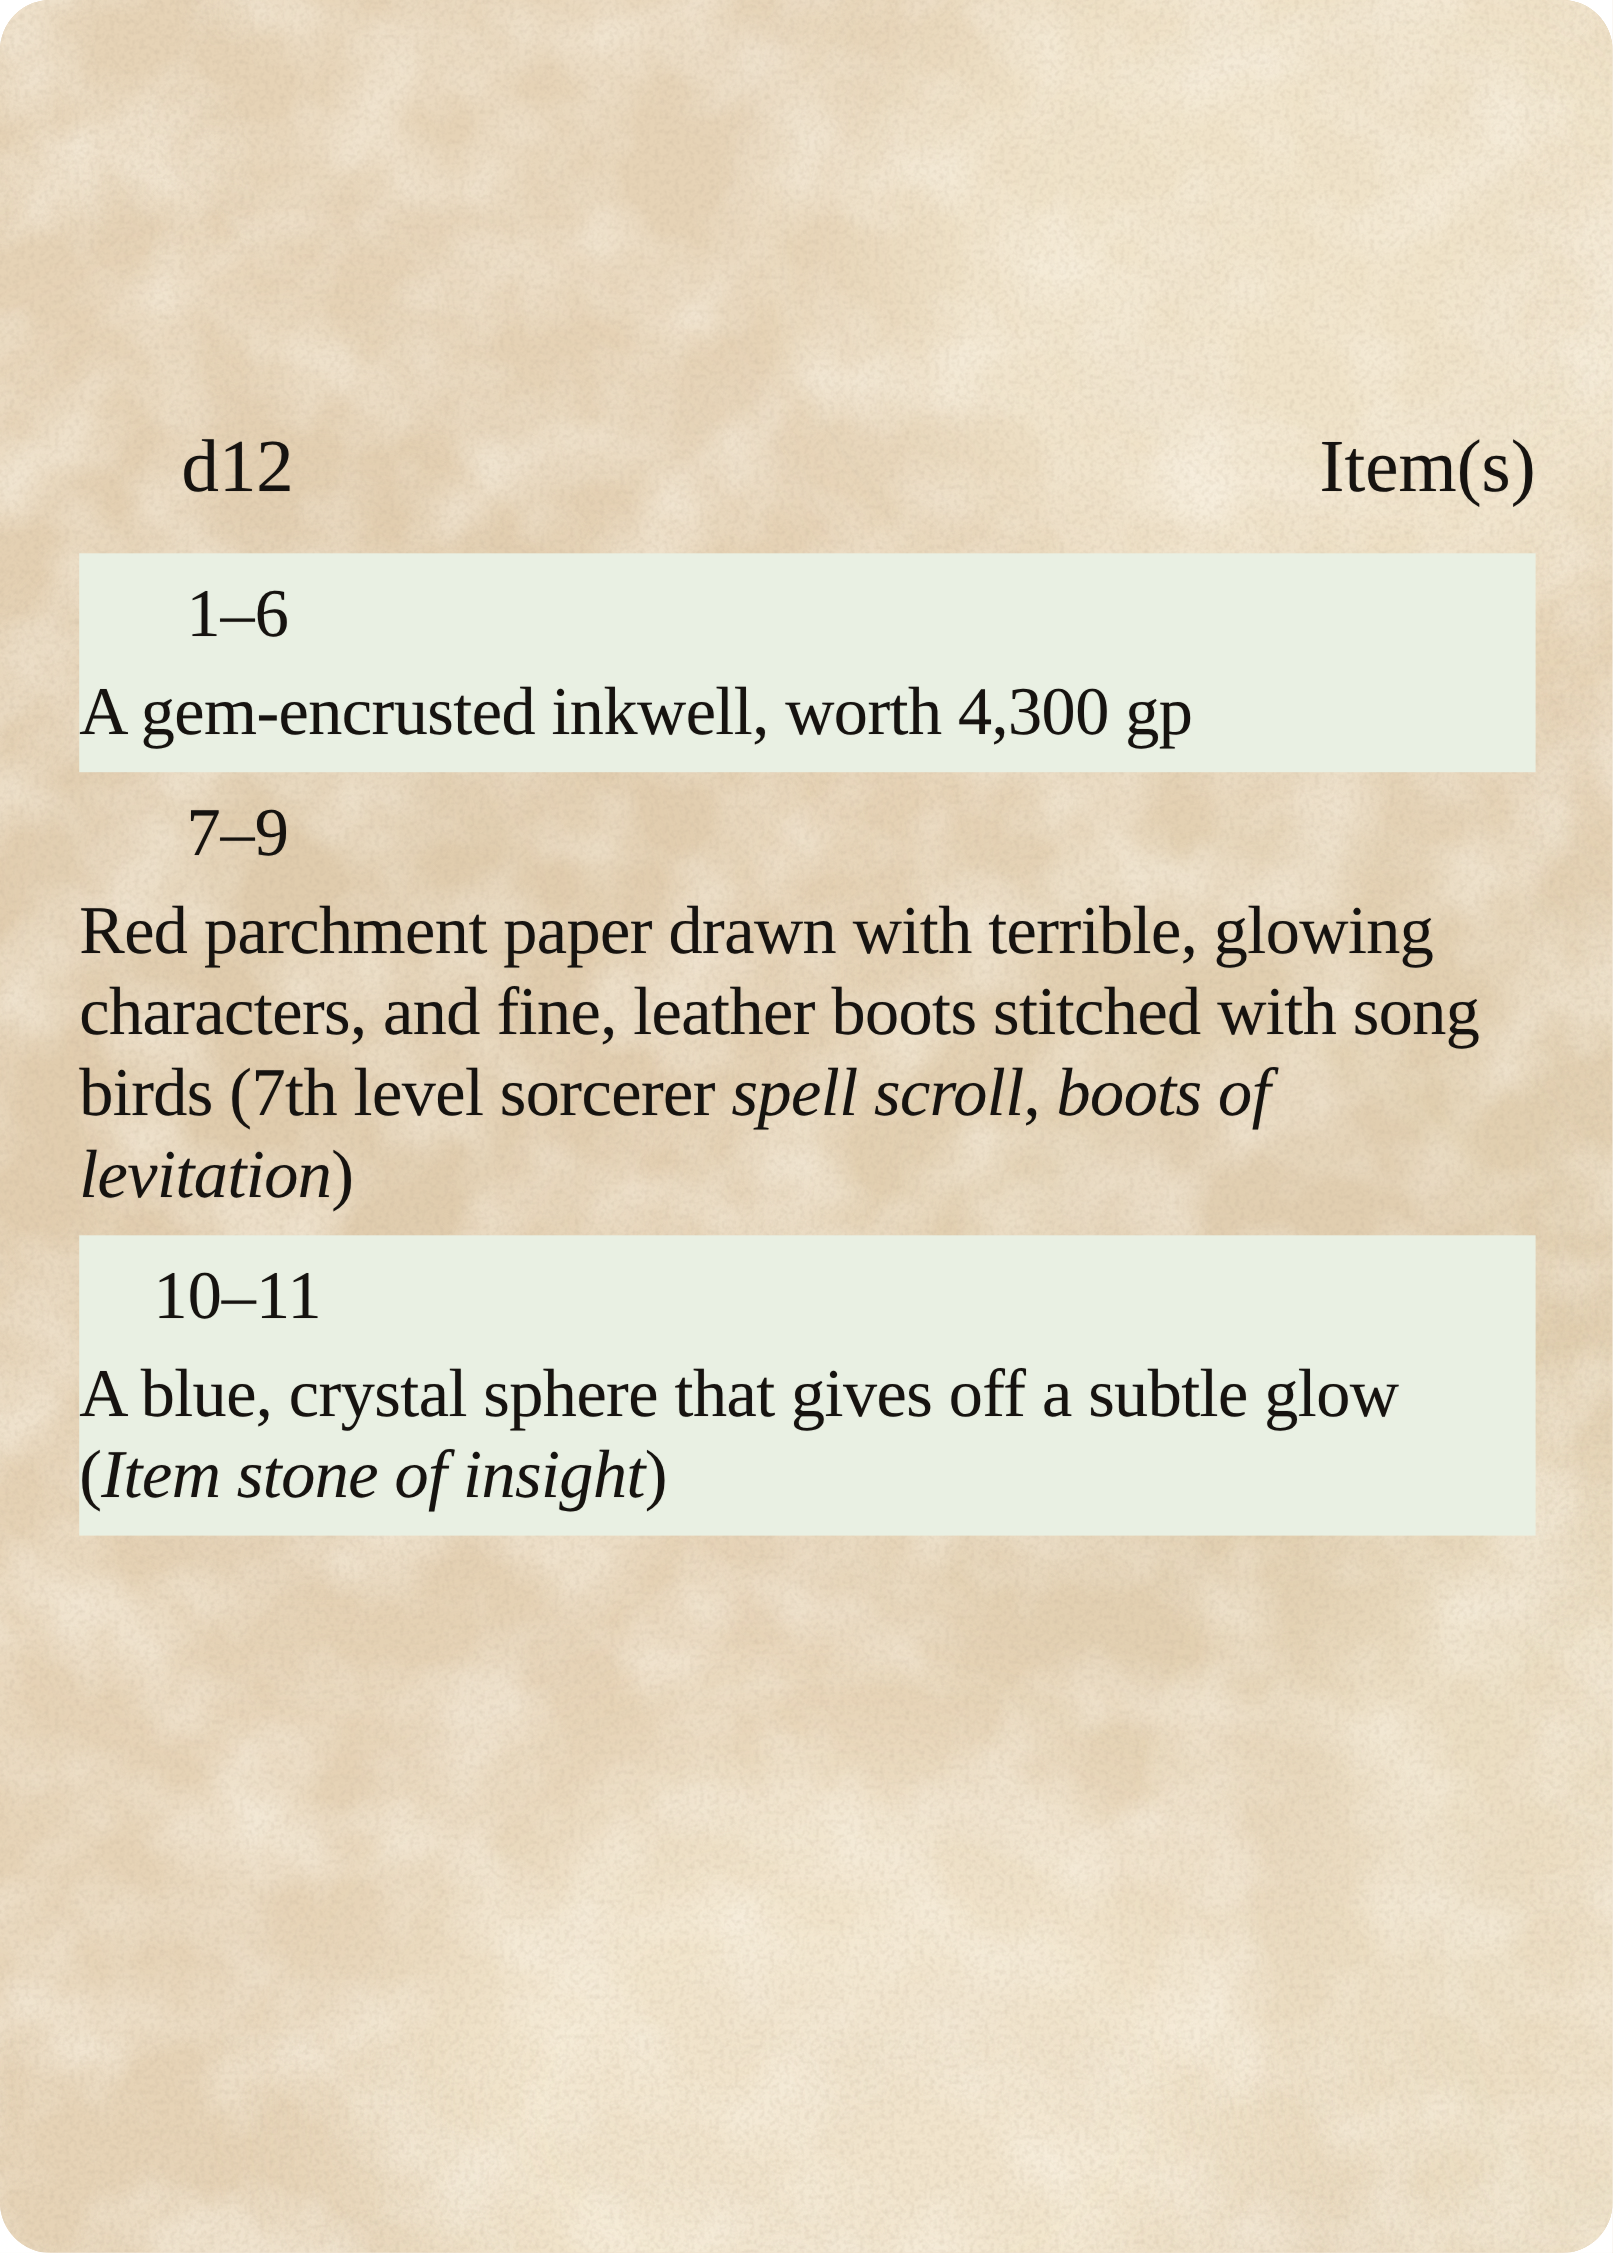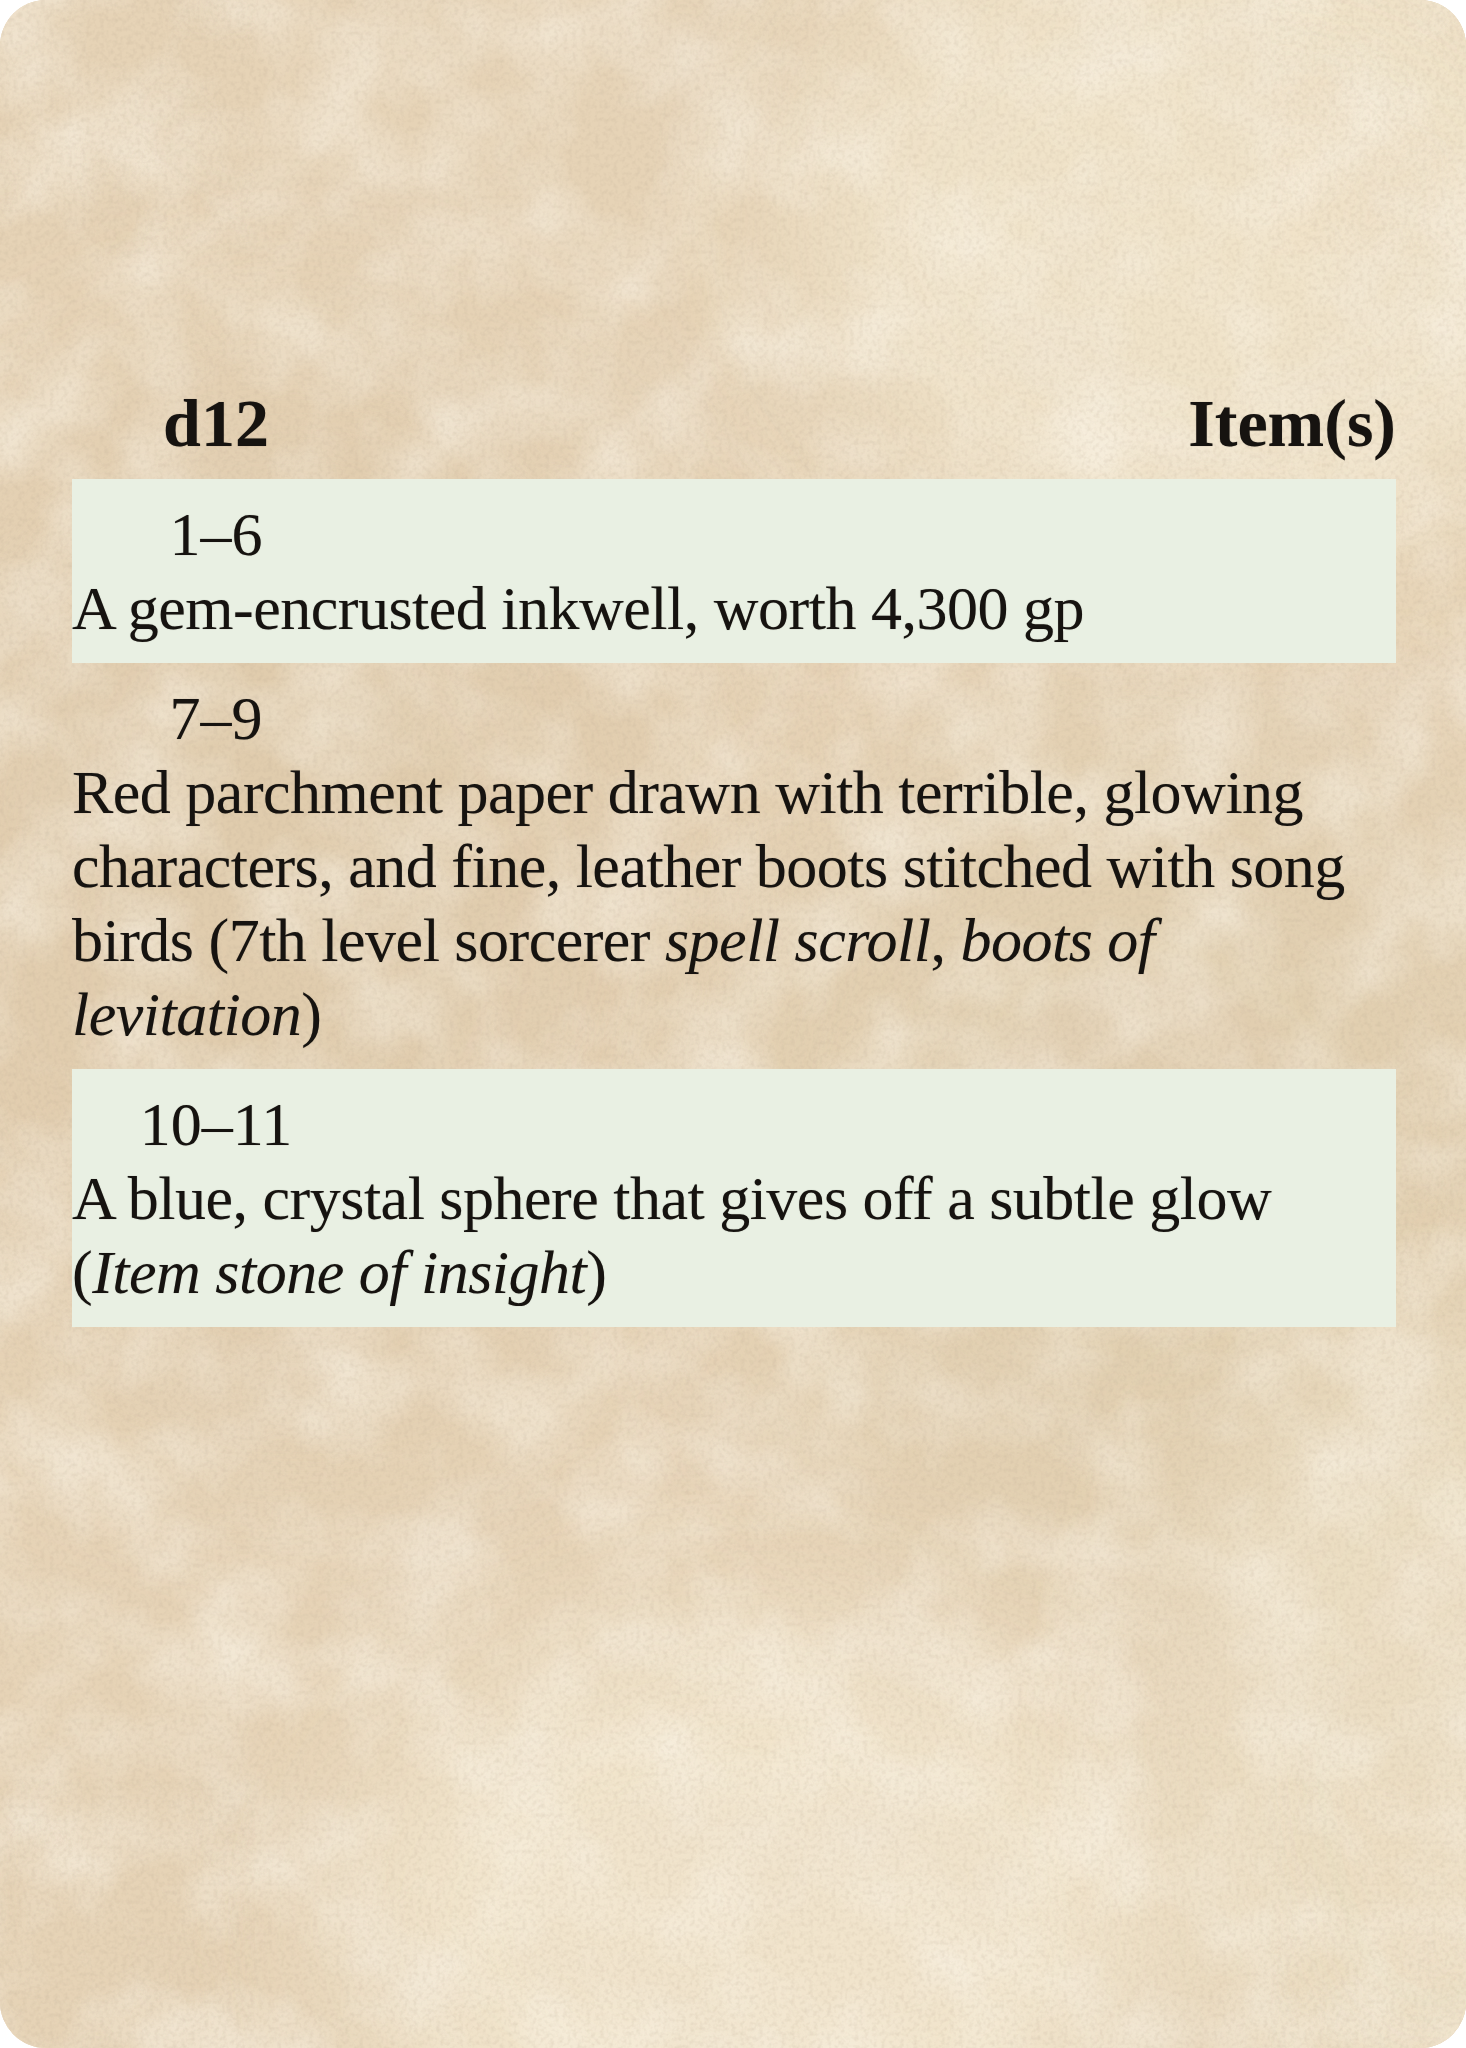--- a/index.html
+++ b/index.html
@@ -29,22 +29,22 @@
     display:block;
   }
   .loot-table{
     position:absolute;
     left:72px;top:383px;
     width:1324px;
   }
   .thead{
     display:flex;
     line-height:80px;
-    margin-bottom:16px;
-    font-weight:bold;
+    margin-bottom:40px;
+    font-weight:normal;
     font-size:68px;
     gap:20px;
   }
   .col-die{width:288px;text-align:center;flex:0 0 auto;}
   .col-item{flex:1 1 auto;text-align:right;}
   .row{
     display:flex;
     padding:18px 0;
     font-size:62px;
     line-height:74px;
@@ -52,20 +52,21 @@
   }
   .row.hl{background:var(--highlight);}
   .cell-die{
     width:288px;flex:0 0 auto;
     text-align:center;
   }
   .cell-item{
     flex:1 1 auto;
     padding-right:10px;
     letter-spacing:-0.5px;
+    margin-top:15px;
   }
   .it{font-style:italic;}
   .thead,.row{text-shadow:0 0 1px rgba(30,22,12,0.35);}
 </style>
 </head>
 <body>
 
 <div class="card">
 
   <svg class="texture" viewBox="0 0 1466 2048" preserveAspectRatio="none" aria-hidden="true">

